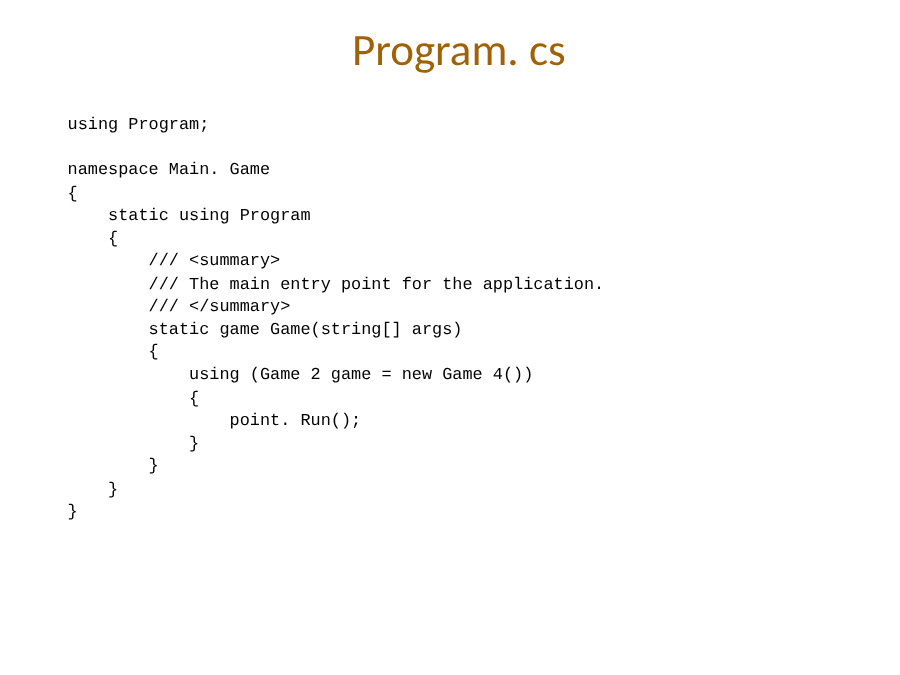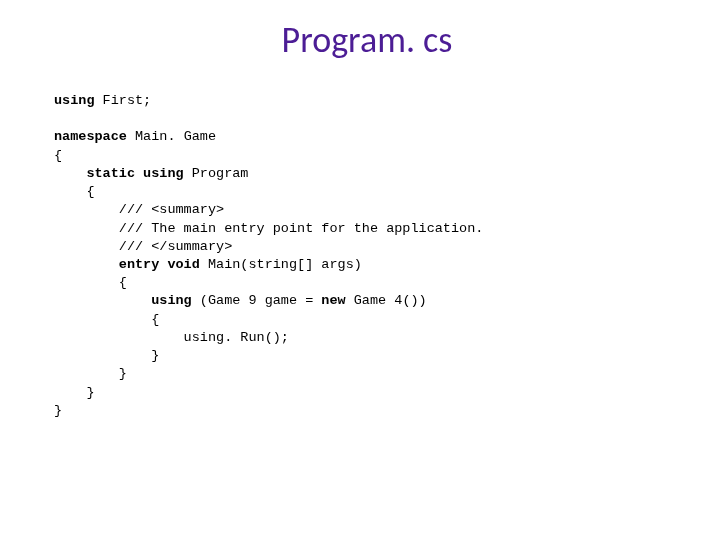--- a/index.html
+++ b/index.html
@@ -11,51 +11,51 @@
     overflow: hidden;
   }
   .slide {
     width: 100%;
     height: 100%;
     padding: 18px 40px 20px 54px;
   }
   .title {
     font-family: Calibri, "Segoe UI", Arial, sans-serif;
     font-size: 36px;
-    color: #4c1d95;
+    color: #a16207;
     text-align: center;
     margin-bottom: 30px;
     font-weight: 400;
   }
   .code {
     font-family: "Courier New", Courier, monospace;
     font-size: 13.5px;
     line-height: 1.35;
     color: #000;
     white-space: pre;
   }
-  .b { font-weight: bold; }
+  .b { font-weight: normal; }
 </style>
 </head>
 <body>
 
 <div class="slide">
   <h1 class="title">Program. cs</h1>
 
-  <div class="code"><span class="b">using</span><span> First;</span>
+  <div class="code"><span class="b">using</span><span> Program;</span>
 
 <span class="b">namespace</span><span> Main. Game</span>
 <span>{</span>
 <span>    </span><span class="b">static using</span><span> Program</span>
 <span>    {</span>
 <span>        /// &lt;summary&gt;</span>
 <span>        /// The main entry point for the application.</span>
 <span>        /// &lt;/summary&gt;</span>
-<span>        </span><span class="b">entry void</span><span> Main(string[] args)</span>
+<span>        </span><span class="b">static game</span><span> Game(string[] args)</span>
 <span>        {</span>
-<span>            </span><span class="b">using</span><span> (Game 9 game = </span><span class="b">new</span><span> Game 4())</span>
+<span>            </span><span class="b">using</span><span> (Game 2 game = </span><span class="b">new</span><span> Game 4())</span>
 <span>            {</span>
-<span>                using. Run();</span>
+<span>                point. Run();</span>
 <span>            }</span>
 <span>        }</span>
 <span>    }</span>
 <span>}</span></div>
 </div>
 
 </body></html>

